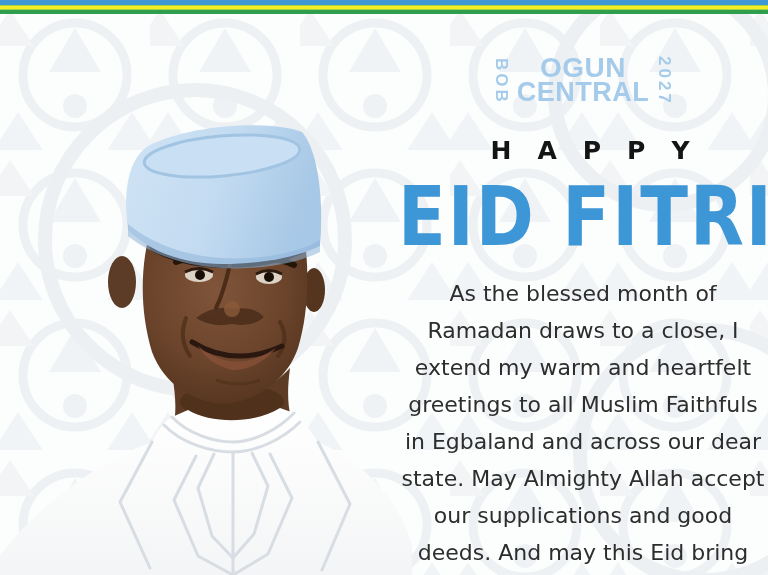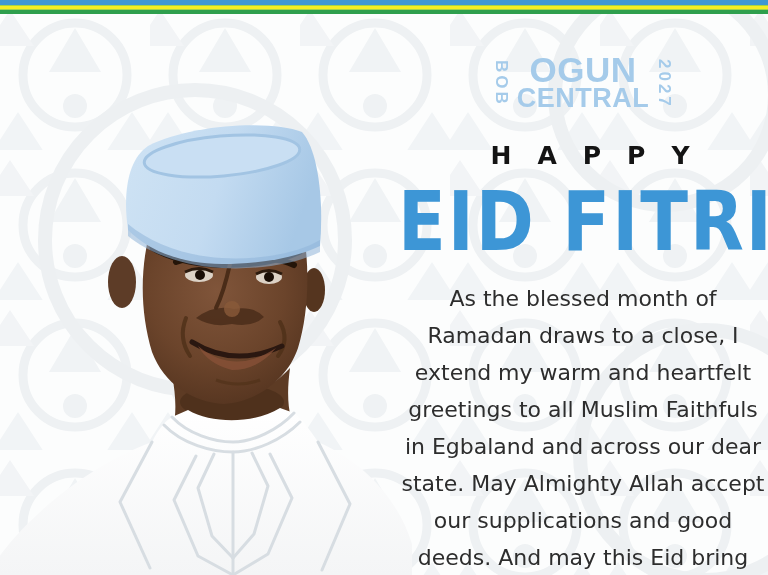--- a/index.html
+++ b/index.html
@@ -29,21 +29,21 @@
   .logo {
     margin-top:40px; display:flex; align-items:center; justify-content:center;
     gap:7px; color:#a5cbea;
     font-family:"Liberation Sans", sans-serif; font-weight:bold;
   }
   .logo-vert {
     writing-mode:vertical-rl; font-size:17px; letter-spacing:3px;
     line-height:1; padding-top:2px;
   }
   .logo-main { line-height:0.92; text-align:center; letter-spacing:0.5px; }
-  .logo-ogun    { font-size:35px; }
+  .logo-ogun    { font-size:28px; }
   .logo-central { font-size:27px;text-align:right; }
 
   .happy {
     margin-top:30px; margin-left:14px;
     color:#141414; font-size:25px; font-weight:900;
     letter-spacing:26px; margin-right:-26px; white-space:nowrap;
     font-family:"DejaVu Sans", sans-serif;
   }
   .eid {
     margin-top:10px;

